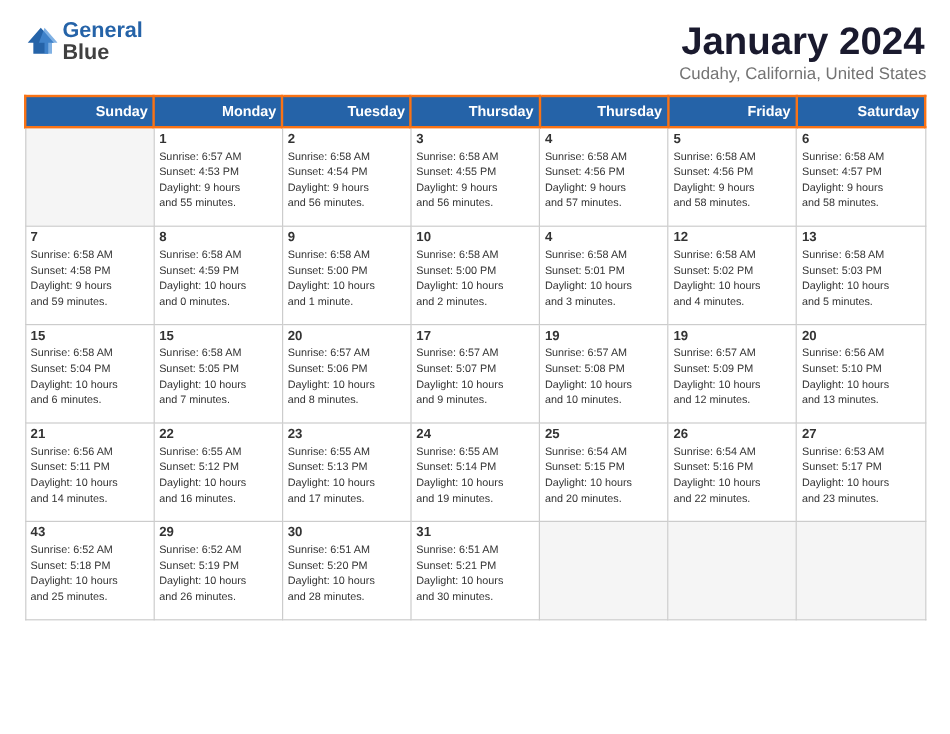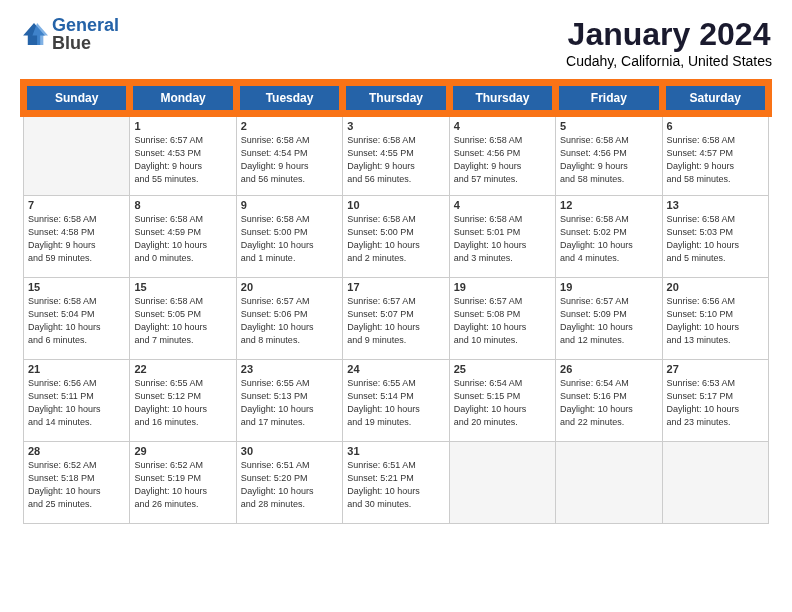--- a/index.html
+++ b/index.html
@@ -41,35 +41,35 @@
     .title-block {
       text-align: center;
     }
     .month-title {
       font-size: 32px;
       font-weight: bold;
       color: #1a1a2e;
     }
     .location {
       font-size: 14px;
-      color: #000000;
+      color: #737373;
     }
     table {
       width: 100%;
       border-collapse: collapse;
       table-layout: fixed;
     }
     th {
       background-color: #2563a8;
       color: #fff;
       font-size: 12px;
       font-weight: bold;
       padding: 5px 4px;
-      text-align: center;
-      border: 7px solid #f97316;
+      text-align: right;
+      border: 2px solid #f97316;
     }
     td {
       border: 1px solid #ccc;
       vertical-align: top;
       padding: 3px 4px;
       font-size: 9.5px;
       color: #333;
       height: 82px;
     }
     td.empty {
@@ -316,21 +316,21 @@
           <td>
             <span class="day-num">27</span>
             <div class="day-info" style="white-space: pre-line;">Sunrise: 6:53 AM
 Sunset: 5:17 PM
 Daylight: 10 hours
 and 23 minutes.</div>
           </td>
         </tr>
         <tr>
           <td>
-            <span class="day-num">28</span>
+            <span class="day-num">43</span>
             <div class="day-info" style="white-space: pre-line;">Sunrise: 6:52 AM
 Sunset: 5:18 PM
 Daylight: 10 hours
 and 25 minutes.</div>
           </td>
           <td>
             <span class="day-num">29</span>
             <div class="day-info" style="white-space: pre-line;">Sunrise: 6:52 AM
 Sunset: 5:19 PM
 Daylight: 10 hours

